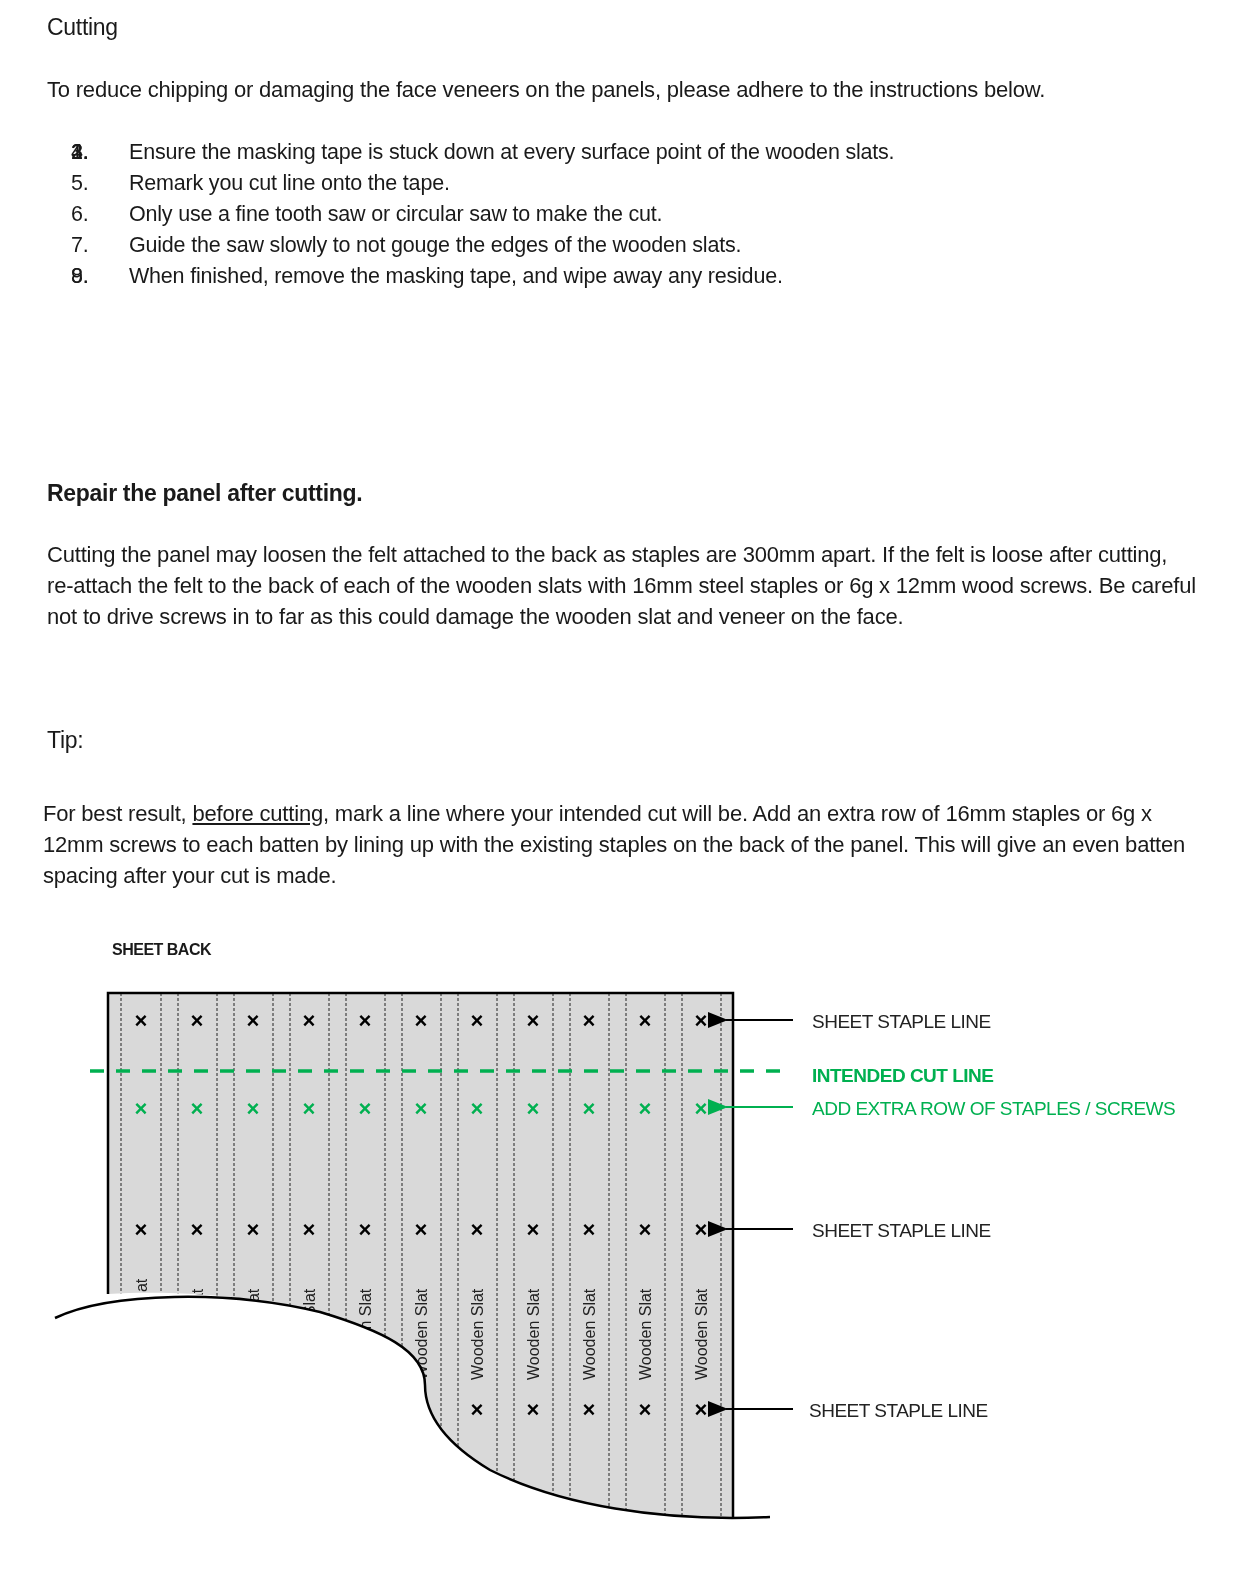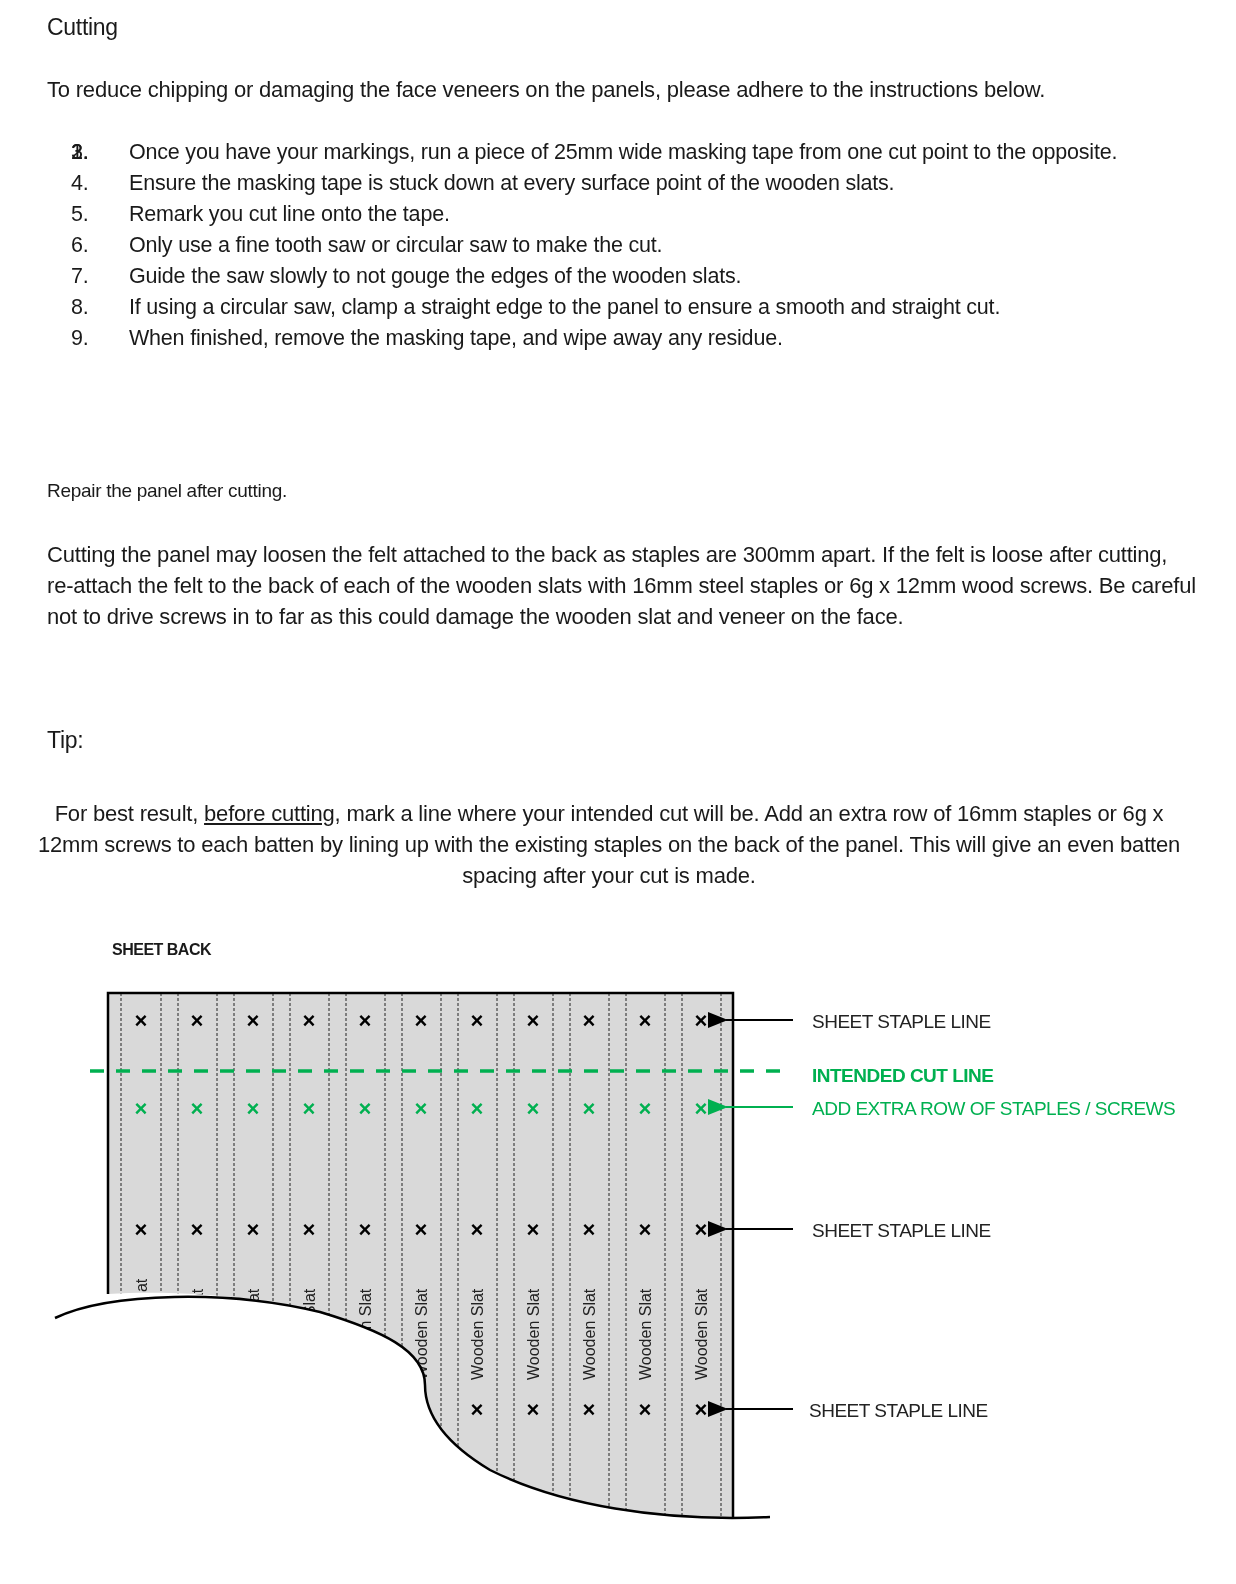--- a/index.html
+++ b/index.html
@@ -1,50 +1,50 @@
 <!DOCTYPE html>
 <html><head>
 <meta charset="utf-8">
 <style>
   html, body { margin: 0; padding: 0; background: #ffffff; }
   body { width: 1236px; height: 1584px; position: relative; overflow: hidden;
          font-family: "Liberation Sans", "DejaVu Sans", sans-serif; color: #1a1a1a; }
   .abs { position: absolute; }
   .h { font-size: 23px; font-weight: normal; letter-spacing: -0.3px; text-align: right; }
-  .h.bold { font-weight: normal; font-size: 19px; }
+  .h.bold { font-weight: bold; font-size: 23px; }
   .p { font-size: 22px; line-height: 31px; letter-spacing: -0.2px; }
   .list { list-style: none; margin: 0; padding: 0; }
   .list li { position: relative; padding-left: 82px; font-size: 21.5px; line-height: 31px; letter-spacing: -0.2px; }
   .list li .num { position: absolute; left: 24px; top: 0; }
   .u { text-decoration: underline; }
   svg text { font-family: "Liberation Sans", "DejaVu Sans", sans-serif; }
 </style>
 </head>
 <body>
 
 <div class="abs h" style="left:47px; top:14px;">Cutting</div>
 <div class="abs p" style="left:47px; top:74px;">To reduce chipping or damaging the face veneers on the panels, please adhere to the instructions below.</div>
 
 <ol class="abs list" style="left:47px; top:137px; width:1090px;">
   <li><span class="num">1.</span></li>
   <li><span class="num">2.</span></li>
-  <li><span class="num">3.</span><span>Once you have your markings, run a piece of 25mm wide masking tape from one cut point to the opposite.</span></li>
+  <li><span class="num">3.</span></li>
   <li><span class="num">4.</span><span>Ensure the masking tape is stuck down at every surface point of the wooden slats.</span></li>
   <li><span class="num">5.</span><span>Remark you cut line onto the tape.</span></li>
   <li><span class="num">6.</span><span>Only use a fine tooth saw or circular saw to make the cut.</span></li>
   <li><span class="num">7.</span><span>Guide the saw slowly to not gouge the edges of the wooden slats.</span></li>
-  <li><span class="num">8.</span><span>If using a circular saw, clamp a straight edge to the panel to ensure a smooth and straight cut.</span></li>
+  <li><span class="num">8.</span></li>
   <li><span class="num">9.</span><span>When finished, remove the masking tape, and wipe away any residue.</span></li>
 </ol>
 
 <div class="abs h bold" style="left:47px; top:480px;">Repair the panel after cutting.</div>
 <div class="abs p" style="left:47px; top:539px; width:1150px;">Cutting the panel may loosen the felt attached to the back as staples are 300mm apart. If the felt is loose after cutting, re-attach the felt to the back of each of the wooden slats with 16mm steel staples or 6g x 12mm wood screws. Be careful not to drive screws in to far as this could damage the wooden slat and veneer on the face.</div>
 
 <div class="abs h" style="left:47px; top:727px;">Tip:</div>
-<div class="abs p" style="left:29px; top:798px; width:1160px;text-align:center;"><span>For best result, </span><span class="u">before cutting</span><span>, mark a line where your intended cut will be. Add an extra row of 16mm staples or 6g x 12mm screws to each batten by lining up with the existing staples on the back of the panel. This will give an even batten spacing after your cut is made.</span></div>
+<div class="abs p" style="left:43px; top:798px; width:1160px;"><span>For best result, </span><span class="u">before cutting</span><span>, mark a line where your intended cut will be. Add an extra row of 16mm staples or 6g x 12mm screws to each batten by lining up with the existing staples on the back of the panel. This will give an even batten spacing after your cut is made.</span></div>
 
 <div class="abs" style="left:112px; top:941px; font-size:16px; font-weight:bold; letter-spacing:-0.5px;">SHEET BACK</div>
 
 <svg class="abs" style="left:0; top:980px;" width="1236" height="560" viewBox="0 980 1236 560">
   <defs>
     <clipPath id="panelClip">
       <path d="M108,993 L733,993 L733,1517 C660,1522 560,1505 490,1470 C440,1440 425,1410 425,1385 C425,1350 380,1330 320,1312 C250,1295 170,1290 108,1294 Z"></path>
     </clipPath>
     <marker id="arrowBlack" markerWidth="10" markerHeight="8" refX="1" refY="4" orient="auto">
       <path d="M10,0 L0,4 L10,8 Z" fill="#000"></path>

